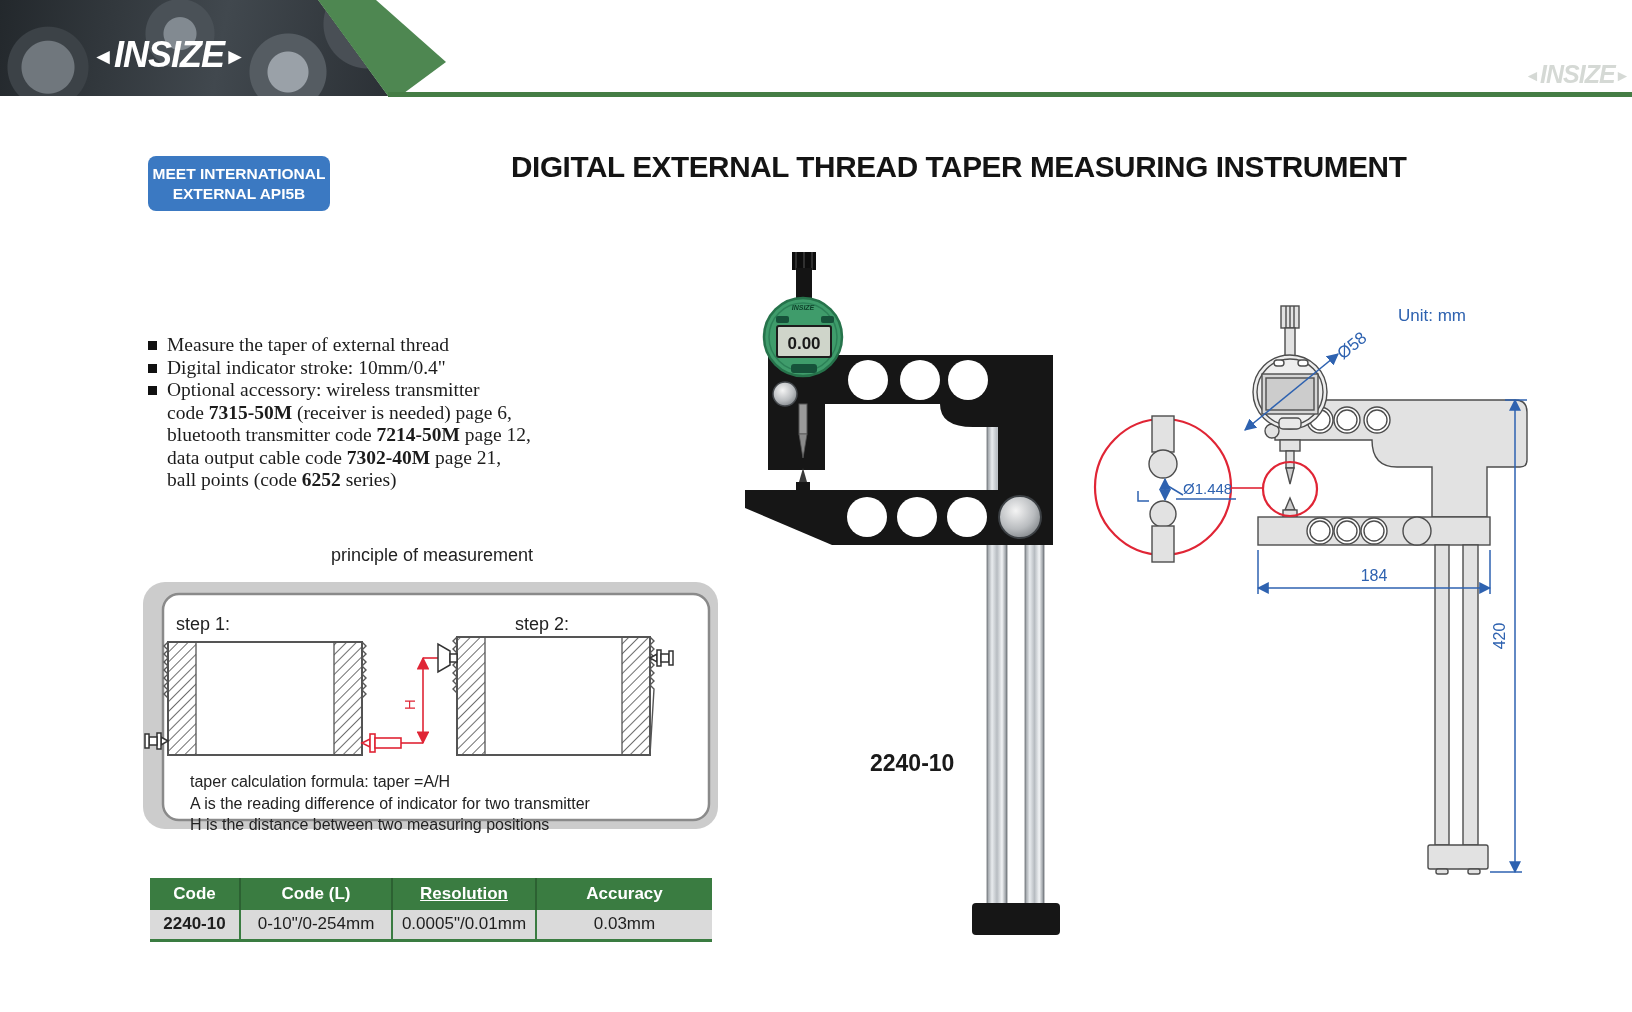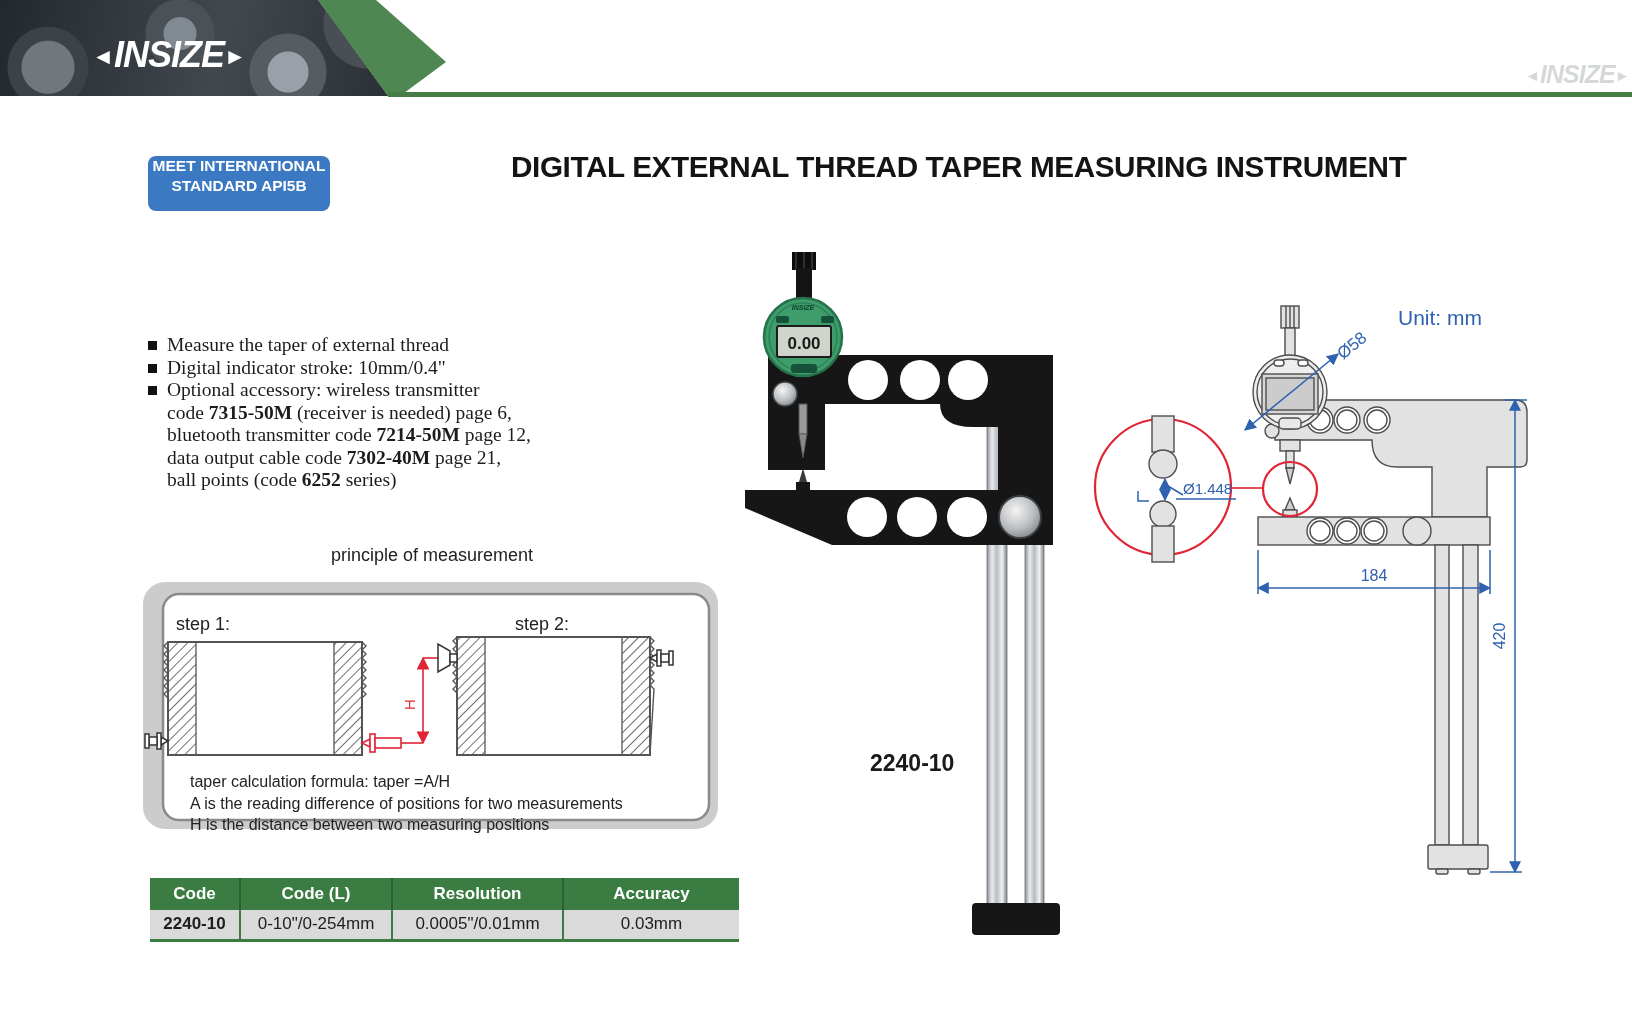--- a/index.html
+++ b/index.html
@@ -20,61 +20,61 @@
   }
   .hdr-chevron { left:300px; top:0; width:150px; height:96px; background:#4e8751;
     clip-path:polygon(18px 0,76px 0,146px 62px,100px 96px,88px 96px); }
   .hdr-rule { left:388px; top:92px; width:1244px; height:5px; background:#457d45; }
   .logo { font-style:italic; font-weight:900; letter-spacing:-1px; white-space:nowrap; }
   .logo .arr { font-style:normal; font-size:0.62em; vertical-align:0.12em; letter-spacing:0; }
   .logo-main { left:92px; top:34px; font-size:36px; color:#fff; }
   .logo-wm { left:1455px; top:60px; width:175px; text-align:right; font-size:25px; color:#d5d9d5; }
 
   .badge { left:148px; top:156px; width:182px; height:55px; background:#3b79c2; border-radius:8px;
-    color:#fff; font-weight:bold; font-size:15.5px; text-align:center; line-height:20px; padding-top:0; }
+    color:#fff; font-weight:bold; font-size:15.5px; text-align:center; line-height:20px; padding-top:8px; }
   .title { left:511px; top:150px; font-size:30px; font-weight:bold; color:#141414;
     letter-spacing:-0.4px; white-space:nowrap; transform:scaleX(0.99); transform-origin:left; }
 
   
   .features { left:148px; top:334px; width:490px; font-size:19.5px; line-height:22.5px; color:#1c1c1c; }
   .feat { display:flex; margin-bottom:0;font-family:Liberation Serif, serif; }
   .feat .sq { width:9px; height:9px; background:#111; margin:7px 10px 0 0; flex:0 0 9px; }
   .b { font-weight:bold; }
 
   
   .principle-title { left:143px; top:545px; width:578px; text-align:center; font-size:18px; color:#222; }
   .formula { left:190px; top:771px; width:540px; font-size:16px; line-height:21.5px; color:#222; }
 
   
   .prod-code { left:870px; top:750px; font-size:23px; font-weight:bold; color:#1a1a1a; }
-  .unit-label { left:1398px; top:306px; font-size:21px; color:#2e62b0; }
+  .unit-label { left:1398px; top:306px; font-size:17px; color:#2e62b0; }
 
   
   table.spec { left:150px; top:878px; border-collapse:collapse; font-size:17px; }
   table.spec th { background:#3a7c41; color:#fff; font-weight:bold; height:32px; border-left:2px solid #2c6132; }
   table.spec th:first-child { border-left:none; }
   table.spec td { background:#dadada; color:#1e1e1e; text-align:center; height:30px;
     border-left:2px solid #3a7c41; border-bottom:3px solid #3a7c41; }
   table.spec td:first-child { border-left:none; font-weight:bold; }
-  .w-code{width:90px;} .w-range{width:152px;} .w-res{width:171px;} .w-acc{width:176px;}
+  .w-code{width:90px;} .w-range{width:152px;} .w-res{width:144px;text-decoration:underline;} .w-acc{width:176px;}
 
   svg text { font-family:"Liberation Sans", sans-serif; }
 </style>
 </head>
 <body>
 
 <div class="abs hdr-photo"></div>
 <div class="abs logo logo-main"><span class="arr">◄</span><span>INSIZE</span><span class="arr">►</span></div>
 <div class="abs hdr-chevron"></div>
 <div class="abs hdr-rule"></div>
 <div class="abs logo logo-wm"><span class="arr">◄</span><span>INSIZE</span><span class="arr">►</span></div>
 
 <div class="abs badge">
   <div>MEET INTERNATIONAL</div>
-  <div>STANDARD API5B</div>
+  <div>EXTERNAL API5B</div>
 </div>
 <div class="abs title">DIGITAL EXTERNAL THREAD TAPER MEASURING INSTRUMENT</div>
 
 <div class="abs features">
   <div class="feat">
       <span class="sq"></span>
       <span><span>Measure the taper of external thread</span></span>
     </div>
   <div class="feat">
       <span class="sq"></span>
@@ -144,21 +144,21 @@
   <g fill="#fff" stroke="#333" stroke-width="1.5">
     <polygon points="507,90 514,86 514,94"></polygon>
     <rect x="514" y="82" width="4" height="16"></rect>
     <rect x="518" y="86" width="8" height="8"></rect>
     <rect x="526" y="83" width="4" height="14"></rect>
   </g>
 </svg>
 
 <div class="abs formula">
   <div>taper calculation formula: taper =A/H</div>
-  <div>A is the reading difference of positions for two measurements</div>
+  <div>A is the reading difference of indicator for two transmitter</div>
   <div>H is the distance between two measuring positions</div>
 </div>
 
 <svg class="abs" style="left:712px; top:246px;" width="356" height="696" viewBox="0 0 356 696">
   <defs>
     <linearGradient id="chrome" x1="0" y1="0" x2="1" y2="0">
       <stop offset="0" stop-color="#8f9499"></stop>
         <stop offset="0.25" stop-color="#e8ebee"></stop>
       <stop offset="0.5" stop-color="#b7bcc1"></stop>
         <stop offset="0.75" stop-color="#f2f4f6"></stop>

